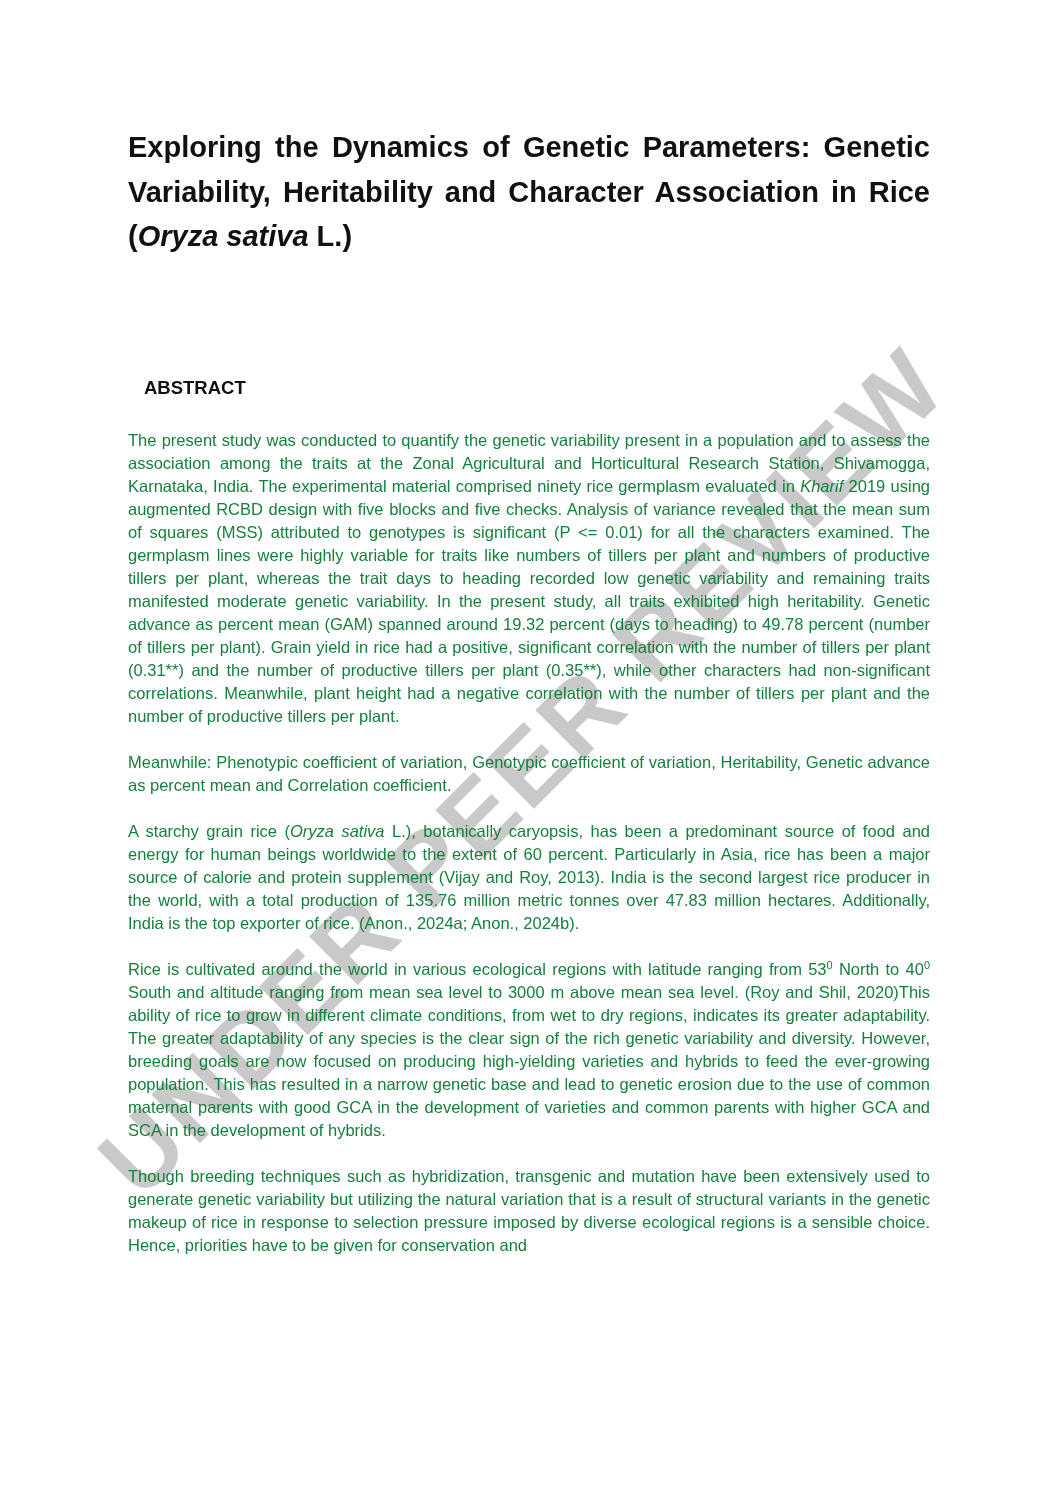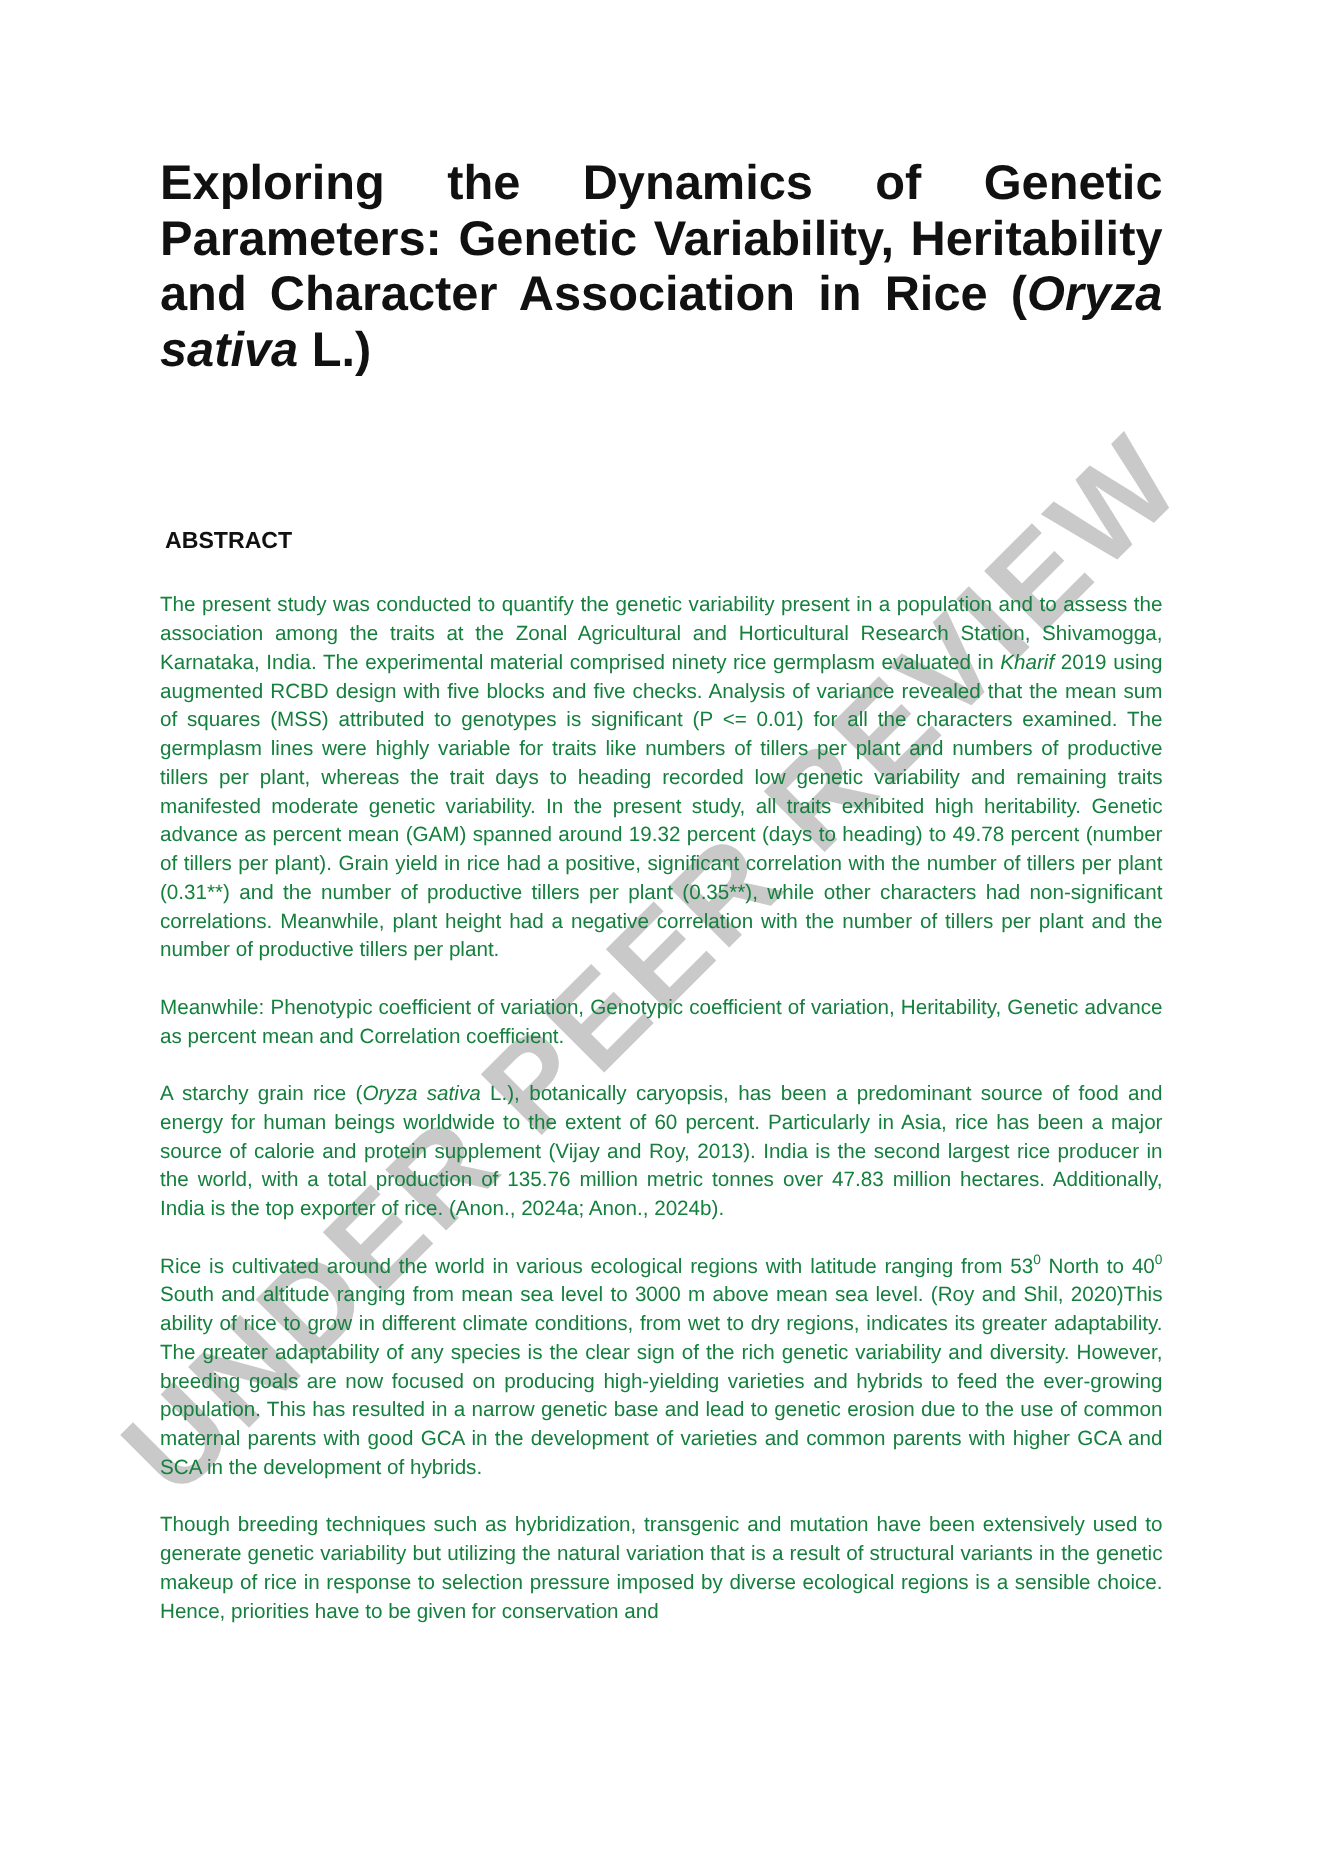--- a/index.html
+++ b/index.html
@@ -30,31 +30,31 @@
   }
   .content {
     position: absolute;
     left: 128px;
     top: 0;
     width: 802px;
     z-index: 1;
   }
   .title {
     font-weight: 700;
-    font-size: 39px;
+    font-size: 29px;
     line-height: 44.5px;
     text-align: justify;
     margin: 125px 0 0 0;
     color: #111111;
   }
   h2 {
     font-size: 18.5px;
     font-weight: 700;
     line-height: 22px;
-    margin: 4px;
+    margin: 16px;
     color: #111111;
   }
   .h-abstract {
     margin-top: 118px;
     margin-bottom: 30px;
   }
   .h-intro {
     margin-top: 27px;
     margin-bottom: 28px;
     padding-left: 7px;

